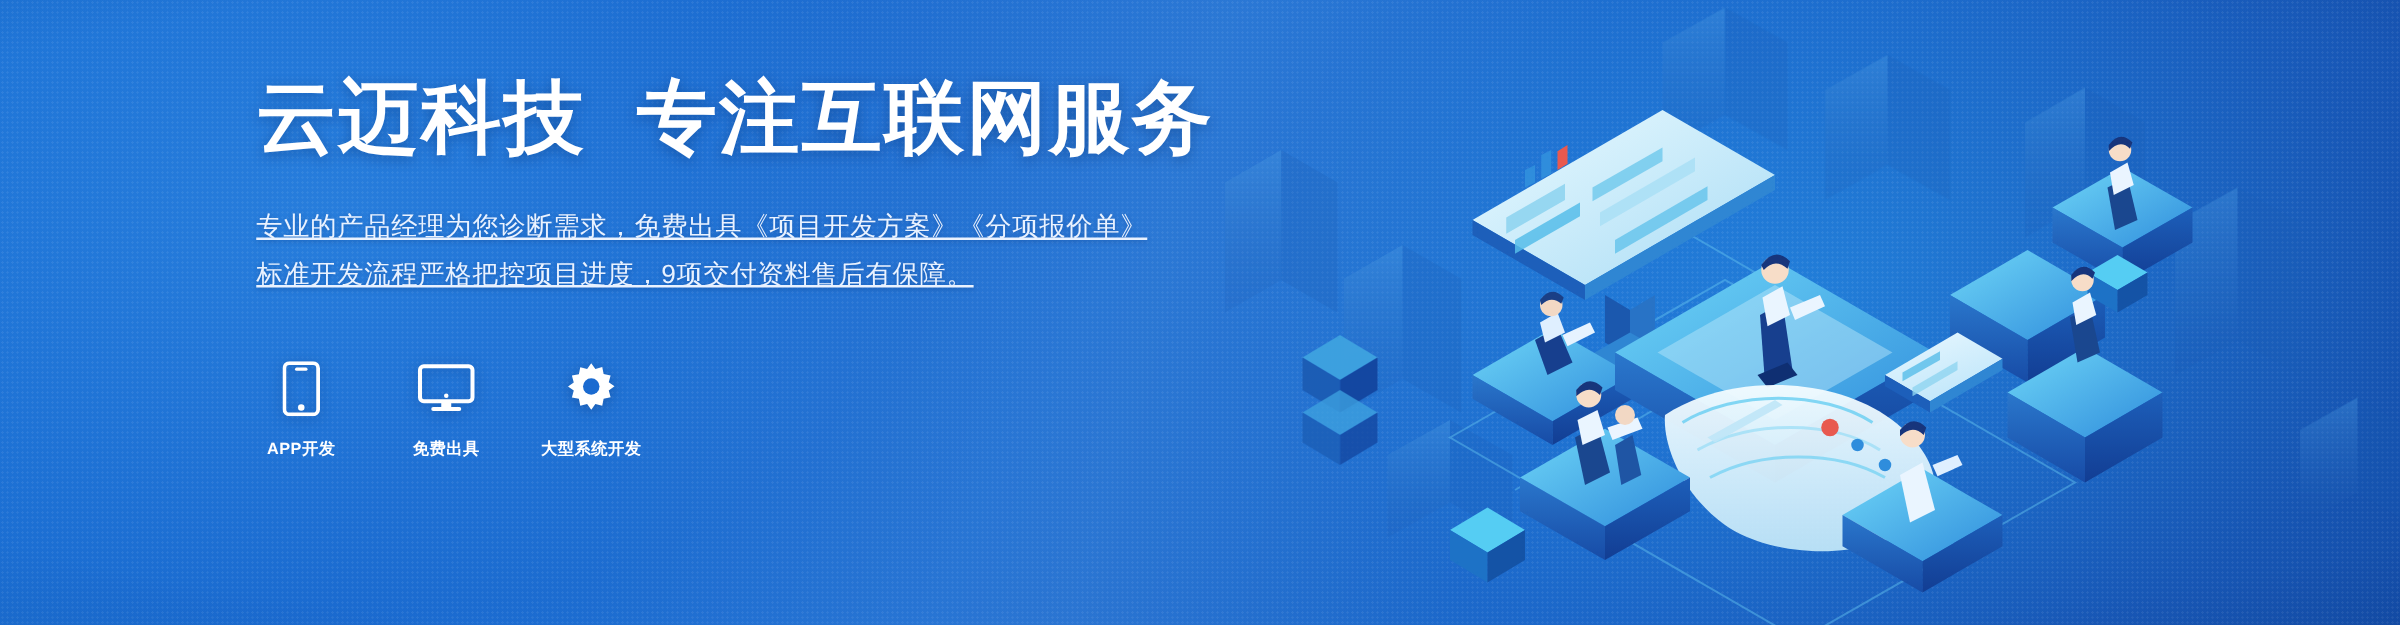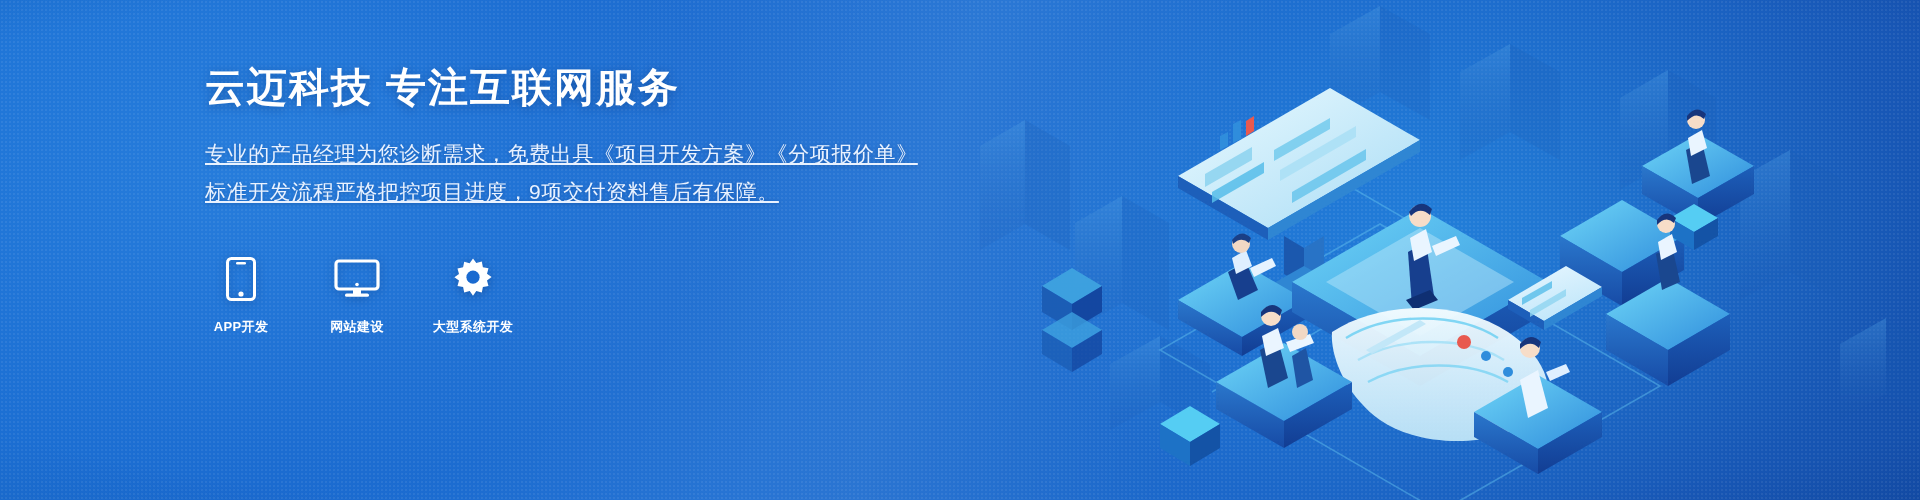--- a/index.html
+++ b/index.html
@@ -35,35 +35,36 @@
     position:absolute; inset:0; opacity:.12; pointer-events:none;
     background-image:radial-gradient(rgba(255,255,255,.55) 1px, rgba(255,255,255,0) 1px);
     background-size:4px 4px;
   }
 
   
   .copy{
     position:absolute; left:205px; top:64px; width:720px; z-index:6;
   }
   .headline{
-    font-size:40px; font-weight:bold; color:#ffffff;
+    font-size:64px; font-weight:bold; color:#ffffff;
     letter-spacing:2px; line-height:1.15; white-space:nowrap;
     text-shadow:0 2px 10px rgba(4,34,90,.34);
+    font-family:Liberation Mono, monospace;
   }
   .sub{
     margin-top:26px; color:#e9f2ff; font-size:21px; line-height:36px;
     letter-spacing:.6px; white-space:nowrap;
     text-shadow:0 1px 4px rgba(4,34,90,.28);
     text-decoration:underline;
   }
   .sub div + div{ margin-top:2px; }
 
   
   .services{
-    position:absolute; left:205px; top:256px; z-index:6;
+    position:absolute; left:205px; top:288px; z-index:6;
     display:flex; align-items:flex-start; gap:44px;
   }
   .svc{ width:72px; display:flex; flex-direction:column; align-items:center; cursor:pointer; }
   .svc .glyph{ height:46px; display:flex; align-items:center; justify-content:center; }
   .svc .glyph svg{ display:block; filter:drop-shadow(0 2px 5px rgba(4,34,90,.30)); }
   .svc .lbl{
     margin-top:16px; color:#ffffff; font-size:13px; font-weight:bold;
     letter-spacing:.4px; white-space:nowrap;
   }
 
@@ -302,21 +303,21 @@
 
     <div class="svc">
       <span class="glyph">
         <svg width="46" height="40" viewBox="0 0 46 40">
           <rect x="2" y="2" width="42" height="28" rx="3" fill="none" stroke="#fff" stroke-width="3.2"></rect>
           <circle cx="23" cy="25.5" r="1.8" fill="#fff"></circle>
           <rect x="19" y="31" width="8" height="4" fill="#fff"></rect>
           <rect x="11" y="34.6" width="24" height="3.2" rx="1.6" fill="#fff"></rect>
         </svg>
       </span>
-      <span class="lbl">网站建设</span>
+      <span class="lbl">免费出具</span>
     </div>
 
     <div class="svc">
       <span class="glyph">
         <svg width="44" height="44" viewBox="0 0 44 44">
           <path d="M22 1.5l3.3 4.6 5.5-1.5 1.1 5.6 5.6 1.1-1.5 5.5 4.6 3.3-4.6 3.3 1.5 5.5-5.6 1.1-1.1 5.6-5.5-1.5L22 38.7l-3.3-4.6-5.5 1.5-1.1-5.6-5.6-1.1 1.5-5.5L3.4 20.2l4.6-3.3-1.5-5.5 5.6-1.1 1.1-5.6 5.5 1.5z" fill="#fff"></path>
           <circle cx="22" cy="20.2" r="6.6" fill="#1a6ad0"></circle>
         </svg>
       </span>
       <span class="lbl">大型系统开发</span>

